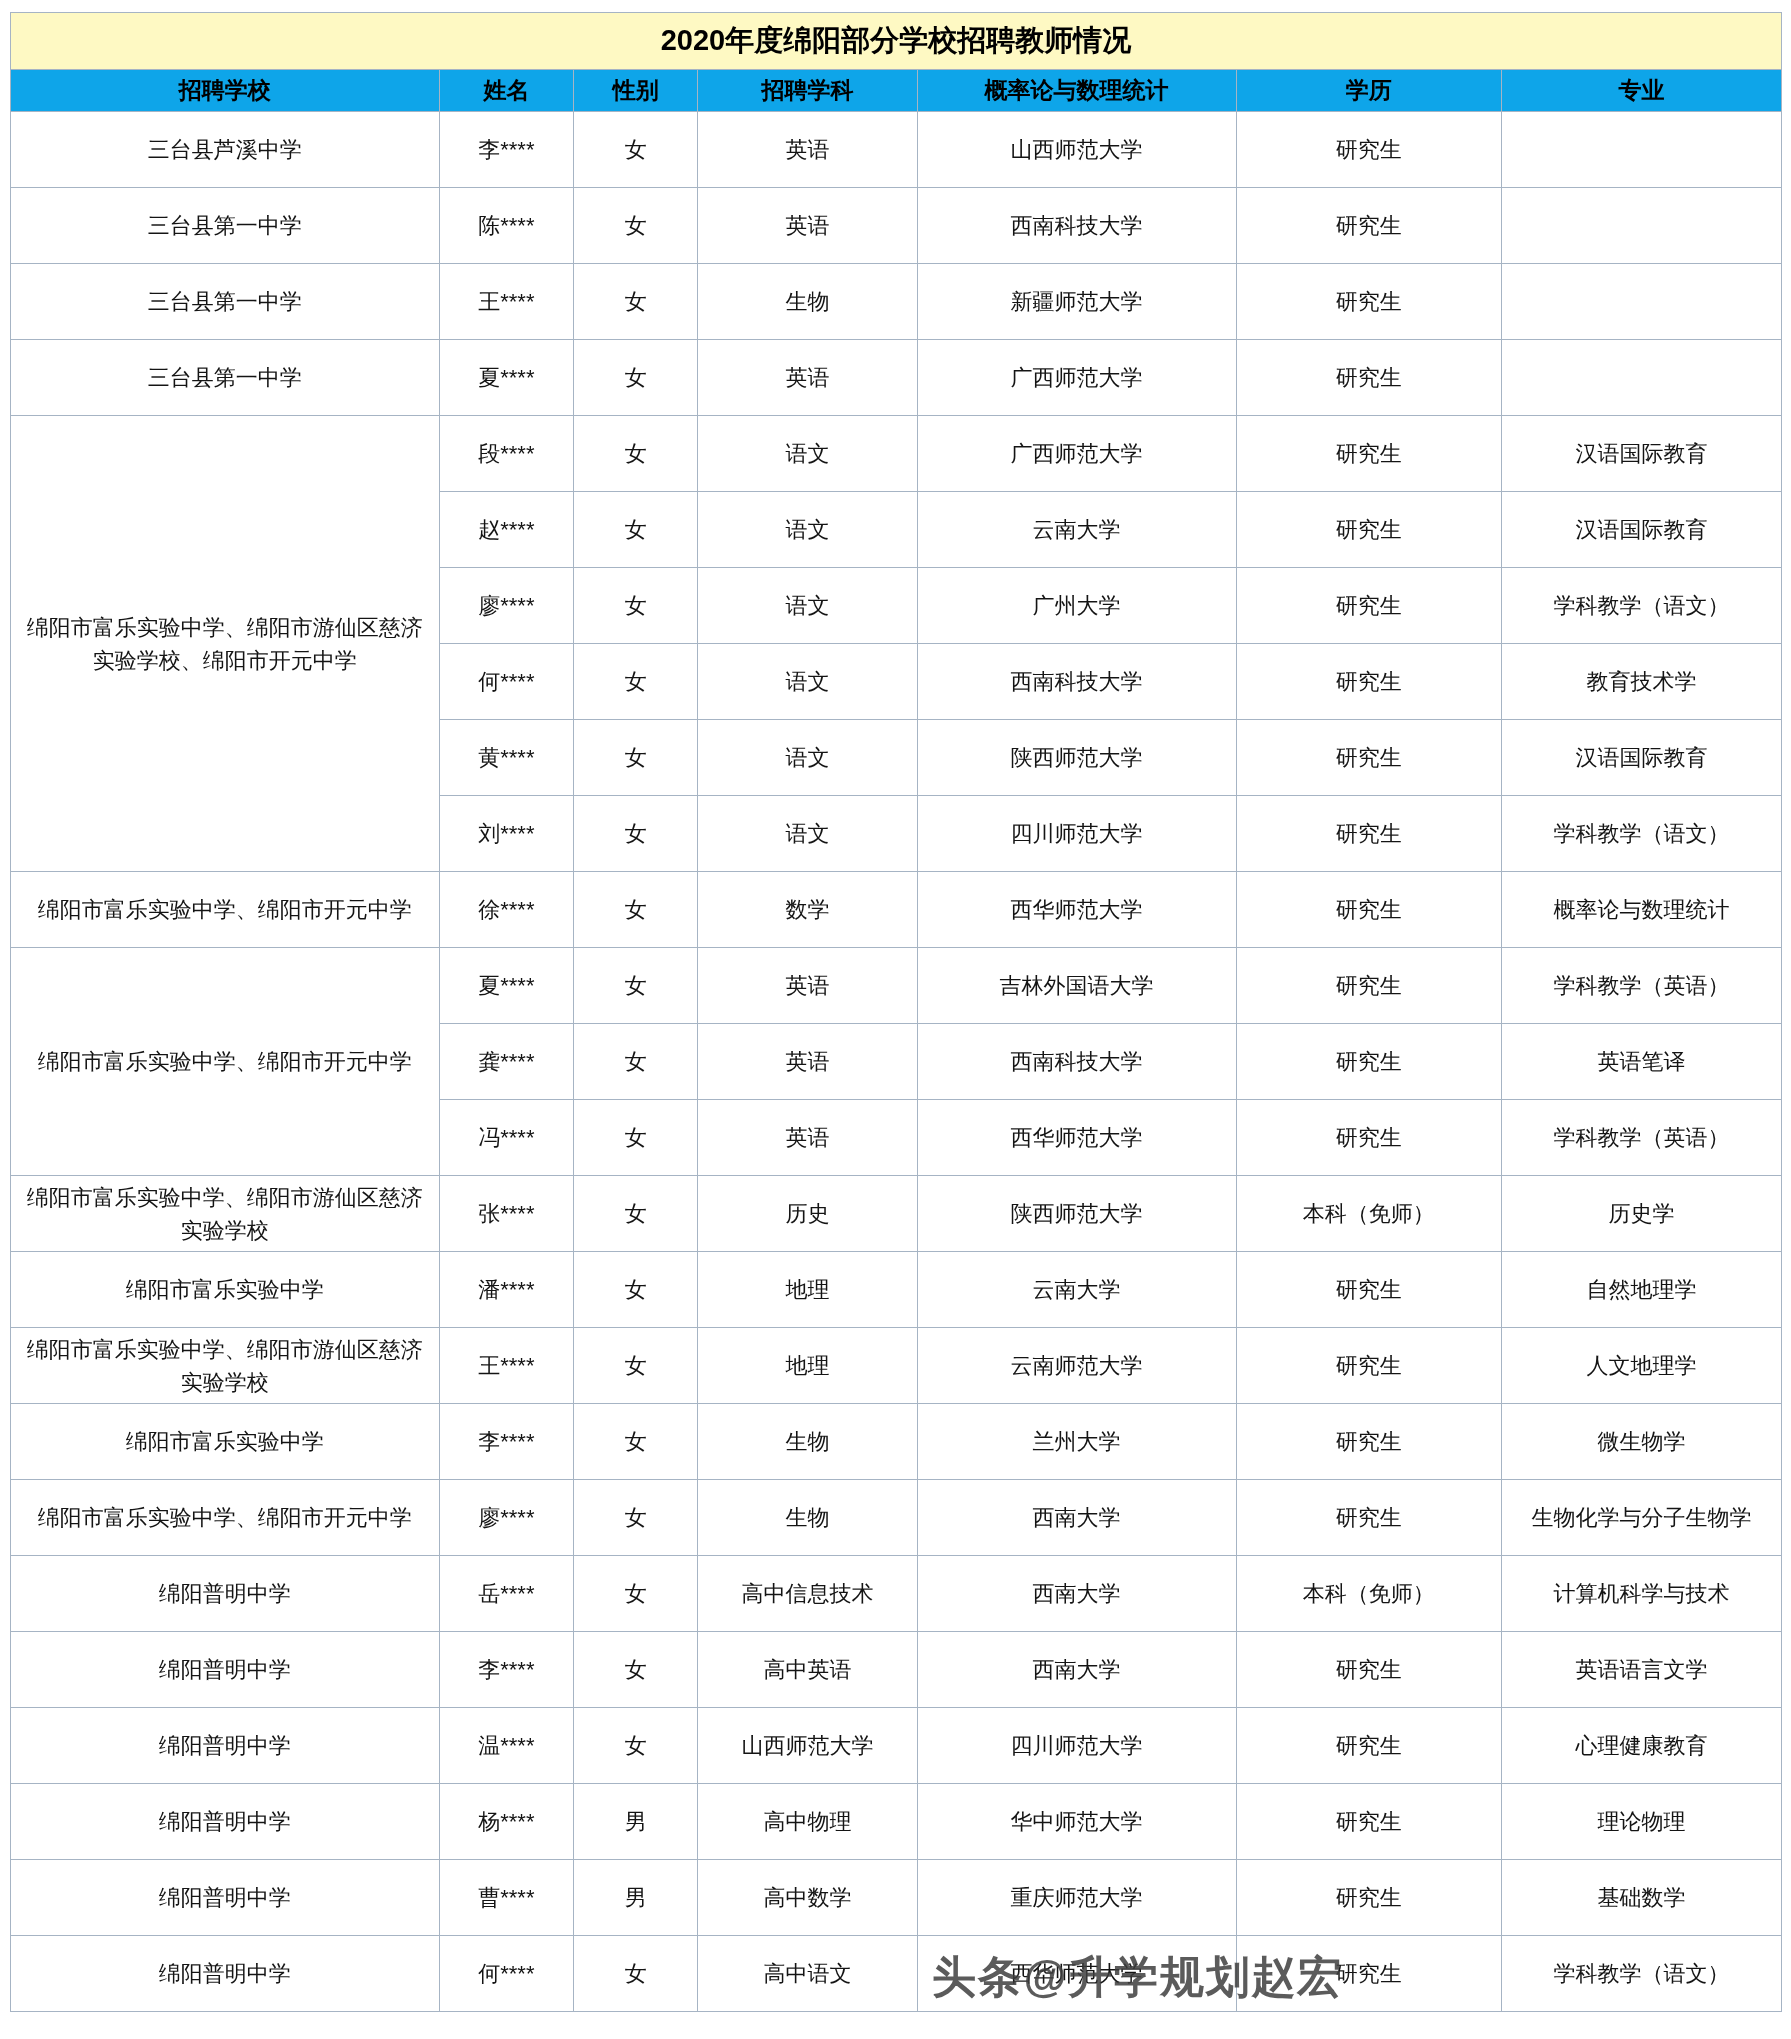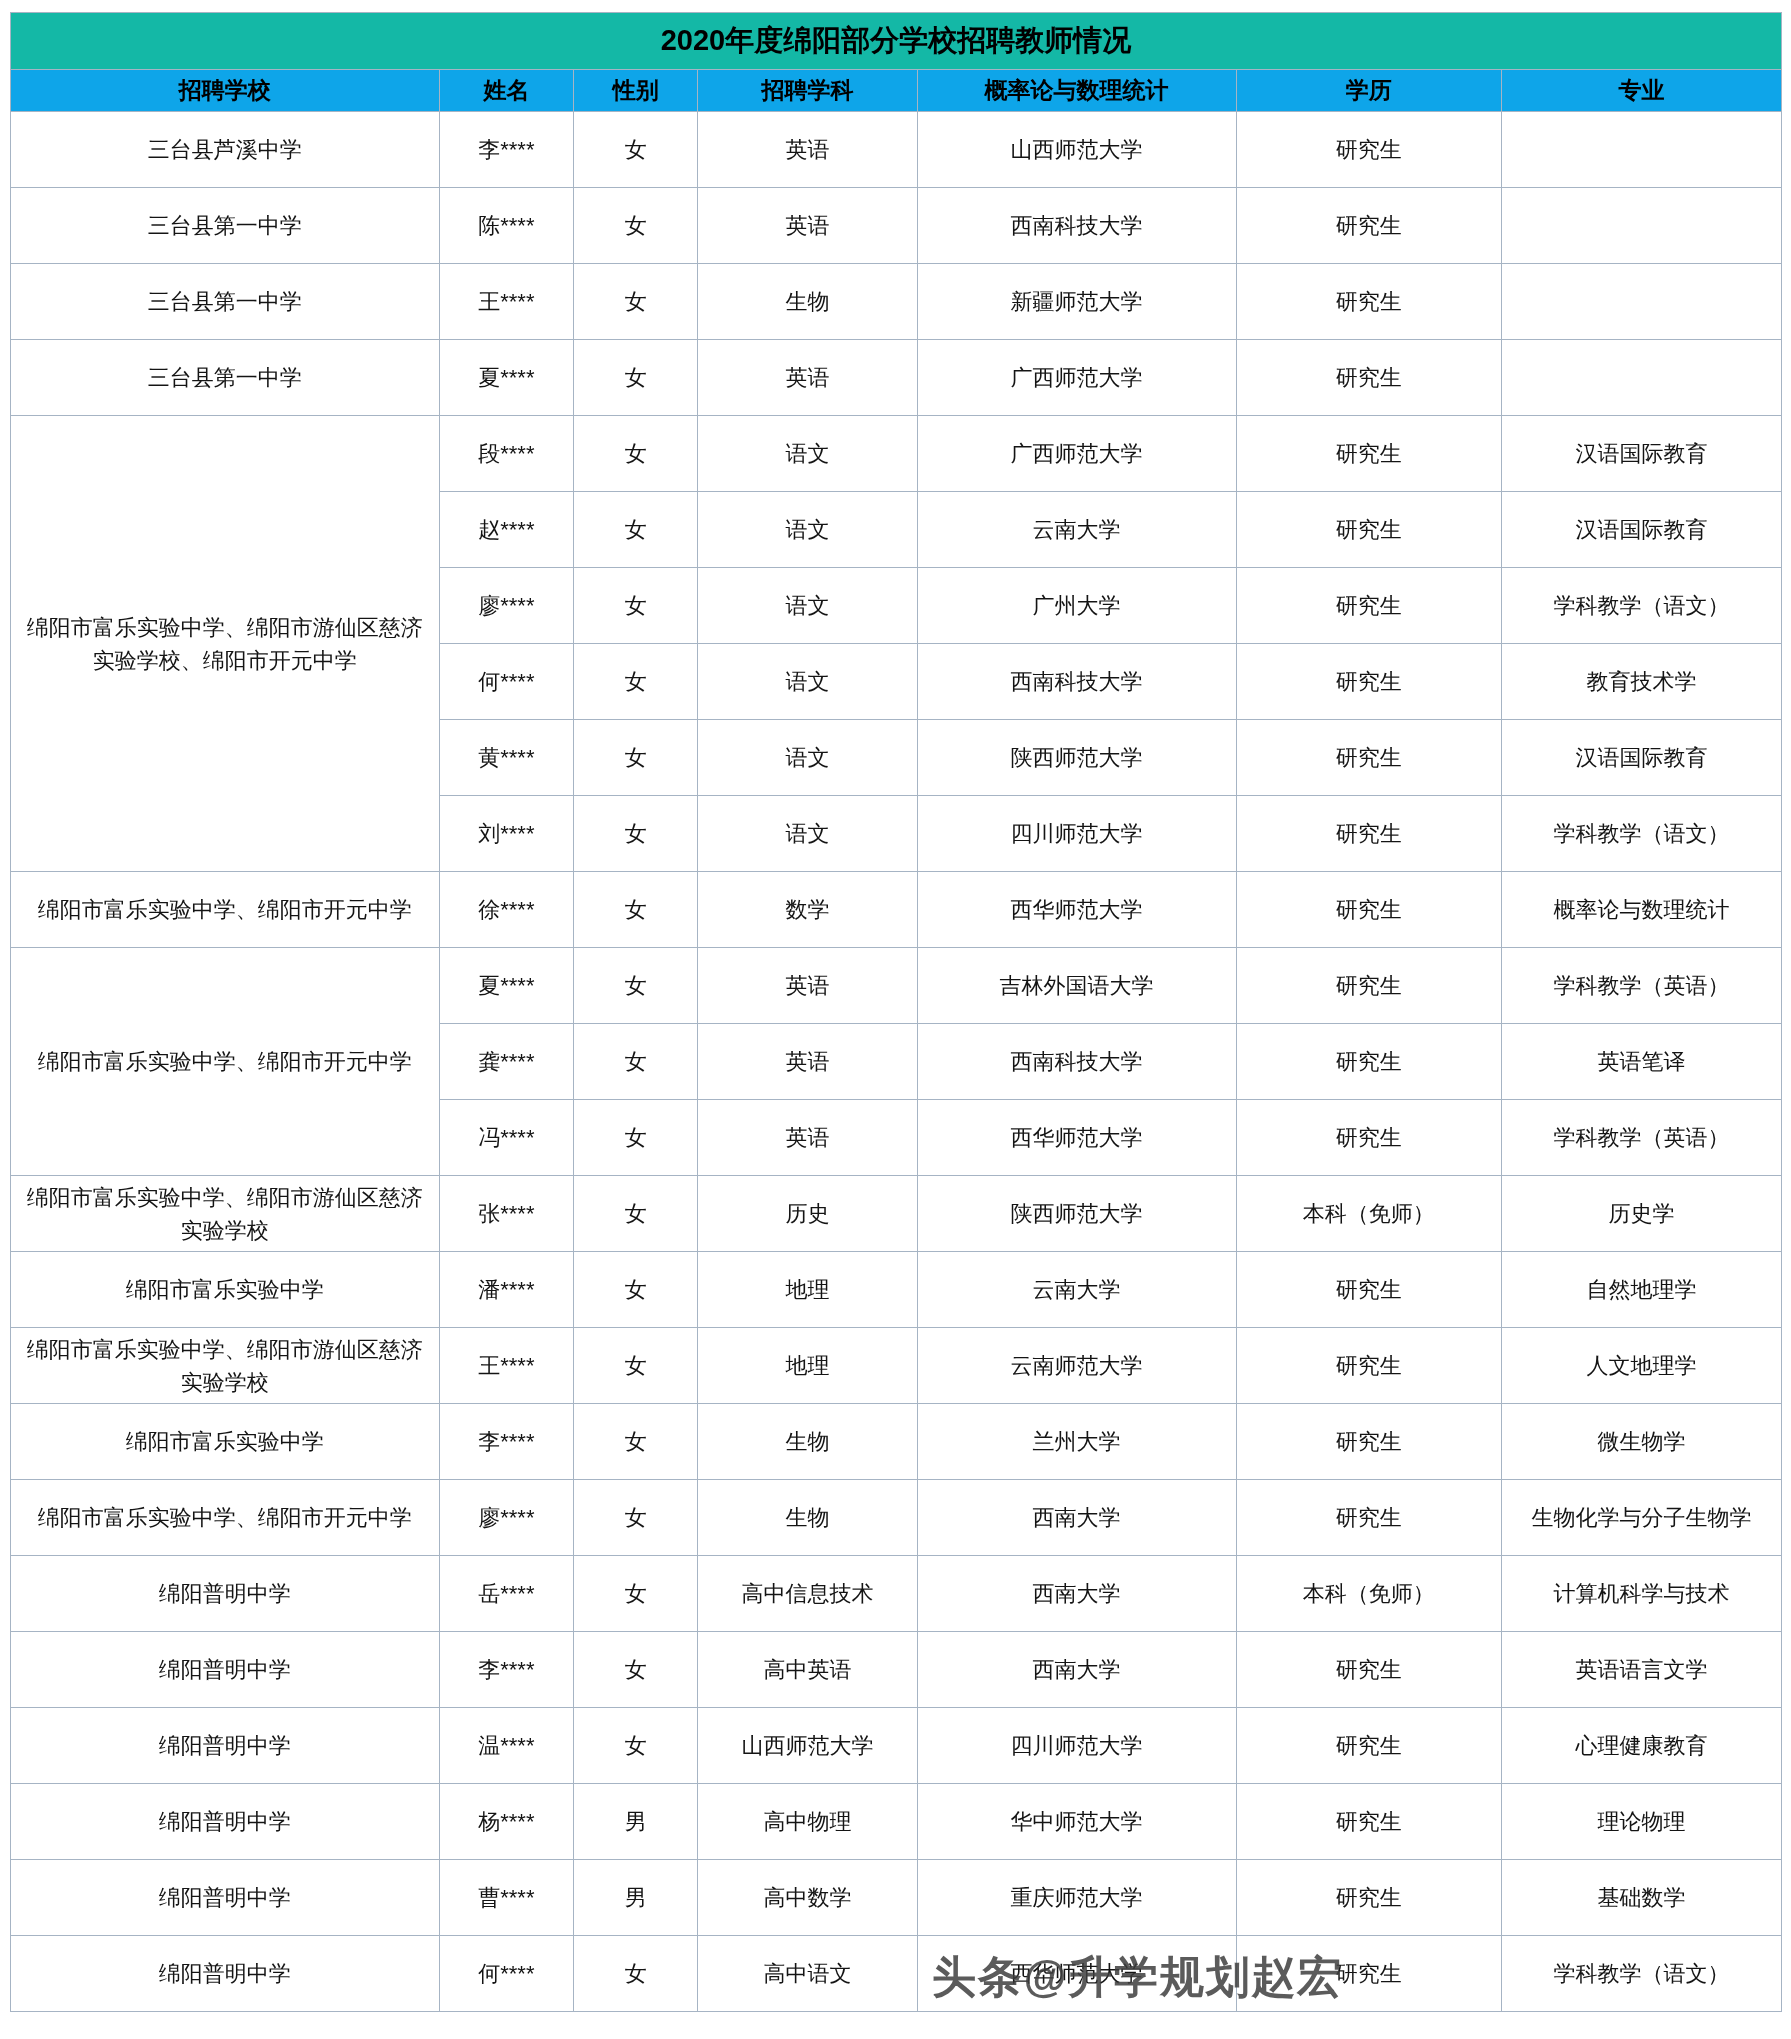--- a/index.html
+++ b/index.html
@@ -28,21 +28,21 @@
     text-align: center;
     vertical-align: middle;
     padding: 3.7px 9.1px;
     overflow: hidden;
   }
   .title-cell {
     height: 57px;
     font-size: 29px;
     font-weight: bold;
     color: #000000;
-    background: #14b8a6;
+    background: #fef9c3;
   }
   .col-head {
     height: 42px;
     background: #0ea5e9;
     font-size: 23px;
     font-weight: bold;
     color: #000000;
   }
   tbody td {
     height: 76px;

